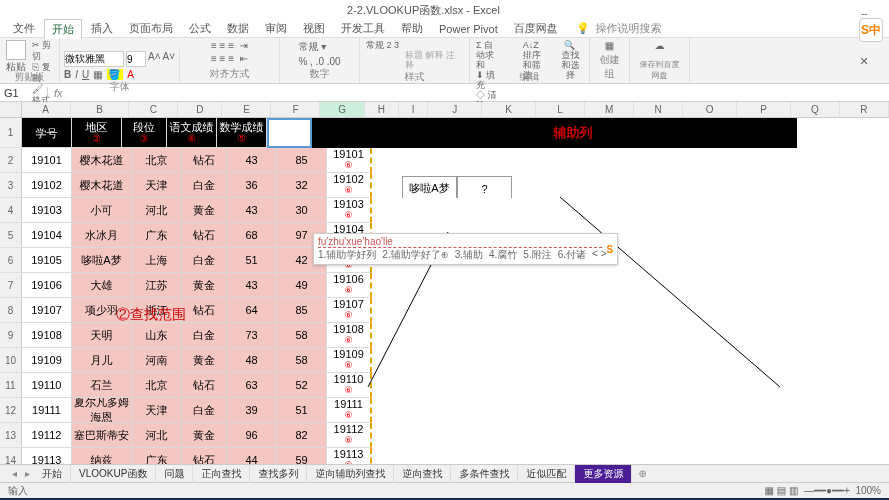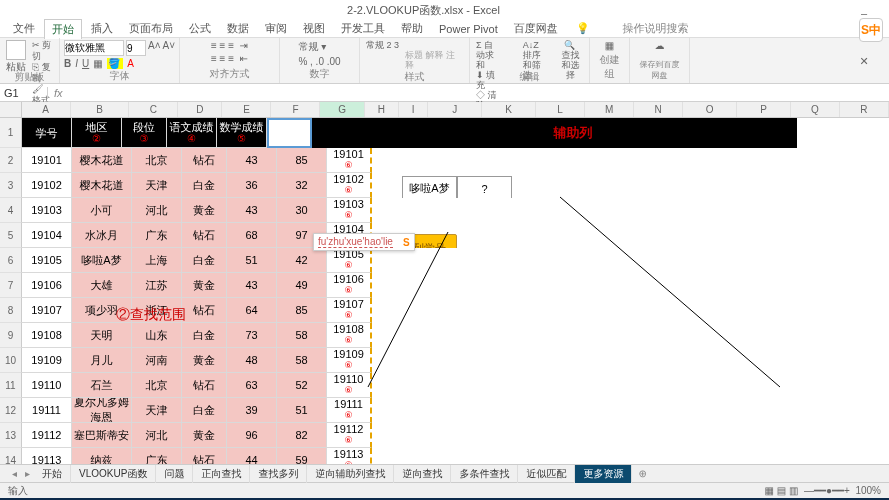--- a/index.html
+++ b/index.html
@@ -7,21 +7,21 @@
 
 .titlebar { height:20px; background:#fff; display:flex; align-items:center; justify-content:space-between; padding:0 4px; font-size:11px; }
 .titlebar .center { color:#555; }
 .titlebar .right { display:flex; gap:12px; align-items:center;flex-direction:column; }
 .titlebar .login { border:1px solid #c0c0c0; padding:1px 10px; color:#555; font-size:10px; }
 .titlebar .winbtn { color:#666; padding:0 4px; cursor:pointer; }
 
 .menubar { height:18px; background:#fff; display:flex; align-items:center; gap:2px; font-size:11px; padding-left:6px; border-bottom:1px solid #ddd;}
 .menubar .menu { padding:2px 7px; color:#555; }
 .menubar .menu.active { background:#fff; border:1px solid #ccc; border-bottom:none; color:#216a3a; }
-.menubar .tellme { color:#888; margin-left:30px; }
+.menubar .tellme { color:#888; margin-left:3px; }
 
 .ribbon { height:46px; background:#f3f3f3; border-bottom:1px solid #d0d0d0; display:flex; align-items:stretch; font-size:10px; color:#666;}
 .ribbon .group { border-right:1px solid #e0e0e0; padding:2px 6px; display:flex; flex-direction:column; justify-content:space-between; align-items:center;}
 .ribbon .group .label { font-size:10px; color:#888; text-align:center;}
 .ribbon .tools { display:flex; gap:6px; align-items:flex-start; height:30px;}
 .ribbon select,.ribbon input.fb { border:1px solid #ccc; font-size:10px; height:16px; background:#fff;}
 
 .namebox-row { height:18px; background:#fff; border-bottom:1px solid #d0d0d0; display:flex; align-items:center; font-size:11px;}
 .namebox { width:48px; border-right:1px solid #d0d0d0; padding:0 4px; color:#333;}
 .fx { padding:0 6px; color:#888; font-style:italic;}
@@ -47,27 +47,27 @@
 .cG.cell.dat { background:#fff; border-right:2px dashed #e6a400; position:relative; flex-direction:column; line-height:11px;}
 .cG.cell.dat .subg { color:#e00; font-size:9px;}
 
 .title2 { font-weight:bold; font-size:13px; color:#000; }
 .title2 .red{color:#c00;}
 .lookup-box { display:flex; margin-top:6px;}
 .lookup-box .lb { width:55px; height:26px; border:1px solid #999; display:flex; align-items:center; justify-content:center; font-size:11px;}
 .callout { background:#ffc000; border:1px solid #c0922e; color:#7a4b00; padding:6px 10px; font-size:11px; border-radius:2px; display:inline-block; margin-top:26px; margin-left:8px;}
 
 .findlabel { position:absolute; color:#c00; font-size:14px; top:204px; left:116px; pointer-events:none; z-index:5;}
-.ime { position:absolute; top:131px; left:313px; background:#fff; border:1px solid #ccc; padding:2px 4px; font-size:10px; color:#999; z-index:10; display:flex; gap:6px; align-items:center; box-shadow:0 1px 3px rgba(0,0,0,.2);}
+.ime { position:absolute; top:131px; left:313px; background:#fff; border:1px solid #ccc; padding:2px 4px; font-size:10px; color:#999; z-index:10; display:flex; align-items:center; box-shadow:0 1px 3px rgba(0,0,0,.2);}
 .ime .py { color:#c55; border-bottom:1px dashed #c55; margin-right:4px;}
 .ime .cand { color:#666;}
 
 .sheets { height:18px; background:#f0f0f0; border-top:1px solid #ccc; display:flex; align-items:center; font-size:10px; padding-left:8px;}
 .sheets .sh { padding:2px 8px; color:#333; border-right:1px solid #ddd;}
-.sheets .sh.active { background:#0c4a6e; color:#fff;}
+.sheets .sh.active { background:#4c1d95; color:#fff;}
 .sheets .nav { color:#888; padding:0 4px;}
 .sheets .plus{padding:0 6px;color:#888;}
 
 .statusbar { height:16px; background:#f0f0f0; border-top:1px solid #ccc; display:flex; justify-content:space-between; align-items:center; font-size:10px; color:#666; padding:0 8px;}
 .taskbar { height:28px; background:#0c2a4a; display:flex; align-items:center; gap:2px; padding:0 2px;}
 .lines { position:absolute; top:0; left:0; width:100%; height:100%; pointer-events:none; z-index:3;}
 .sologo{position:absolute;top:18px;right:6px;width:24px;height:24px;background:#fff;border:1px solid #ccc;border-radius:4px;display:flex;align-items:center;justify-content:center;color:#ff8200;font-weight:bold;font-size:12px;}
 </style>
 </head>
 <body>
@@ -109,21 +109,21 @@
         <div>粘贴</div>
       </div>
       <div style="font-size:9px;line-height:11px;">
         <div>✂ <span>剪切</span></div>
         <div>⎘ <span>复制</span></div>
         <div>🖌 <span>格式刷</span></div>
       </div>
     </div>
     <div class="label">剪贴板</div>
   </div>
-  <div class="group" style="width:120px;">
+  <div class="group" style="width:120px;margin-top:11px;">
     <div class="tools" style="flex-direction:column;gap:2px;align-items:flex-start;">
       <div style="display:flex;gap:2px;">
         <input class="fb" style="width: 60px;" value="微软雅黑">
         <input class="fb" style="width: 20px;" value="9">
         <span>A˄</span>
         <span>A˅</span>
       </div>
       <div style="display:flex;gap:4px;">
         <b>B</b>
         <i>I</i>
@@ -380,20 +380,29 @@
   <svg class="lines" viewBox="0 0 889 362" preserveAspectRatio="none">
     <line x1="448" y1="130" x2="368" y2="285" stroke="#000" stroke-width="1"></line>
     <line x1="560" y1="95" x2="780" y2="285" stroke="#000" stroke-width="1"></line>
   </svg>
 
   <div class="findlabel">②查找范围</div>
 
   <div class="ime">
     <div style="display:flex;flex-direction:column;">
       <span class="py">fu'zhu'xue'hao'lie</span>
+      <div style="display:flex;gap:6px;">
+        <span class="cand">1.辅助学好列</span>
+        <span class="cand">2.辅助学好了⊕</span>
+        <span class="cand">3.辅助</span>
+        <span class="cand">4.腐竹</span>
+        <span class="cand">5.附注</span>
+        <span class="cand">6.付诸</span>
+        <span class="cand">&lt; &gt;</span>
+      </div>
     </div>
     <span style="color:#ff8200;font-weight:bold;">S</span>
   </div>
 </div>
 
 <div class="sheets">
   <span class="nav">◂</span>
   <span class="nav">▸</span>
   <span class="sh">开始</span>
   <span class="sh">VLOOKUP函数</span>

